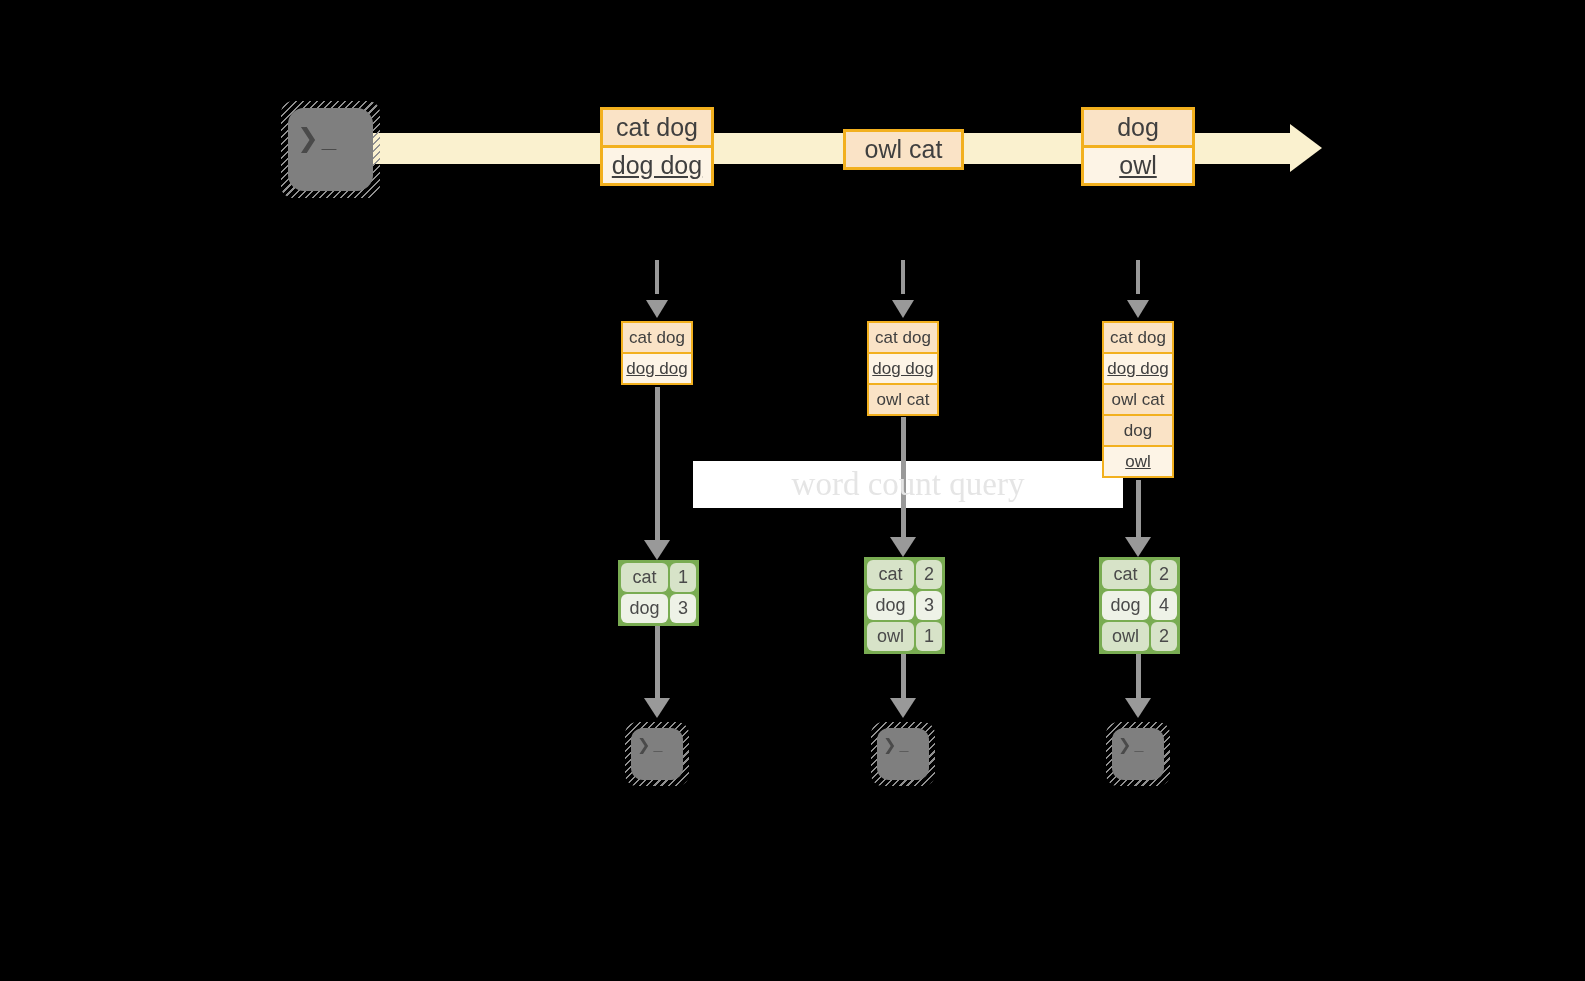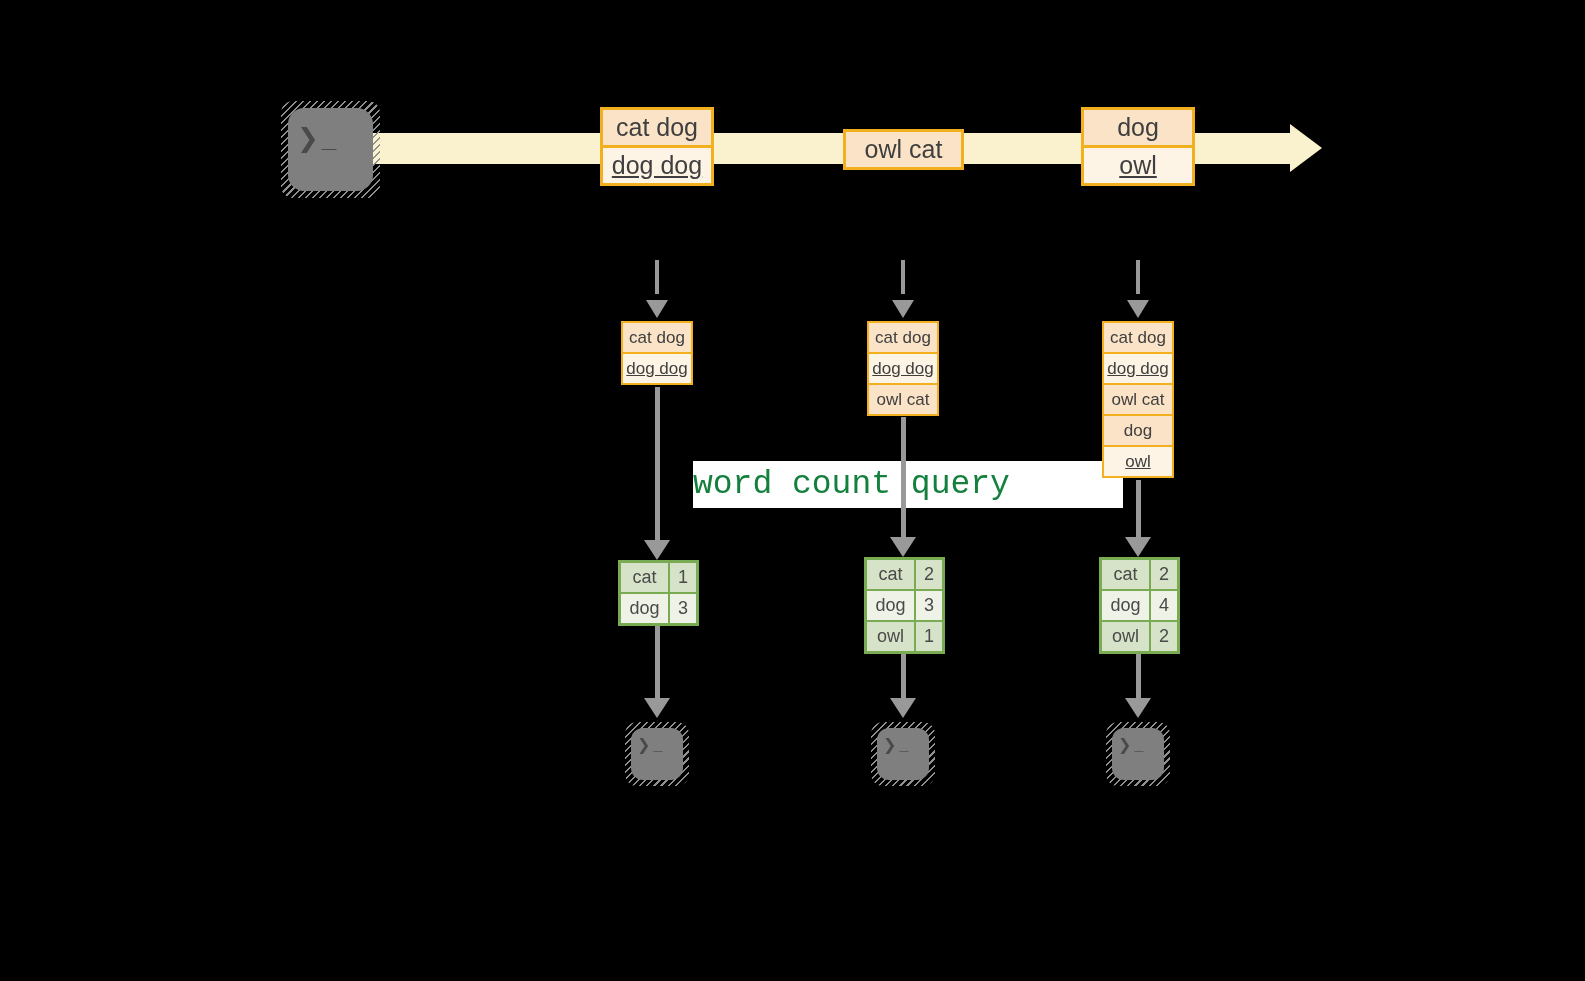--- a/index.html
+++ b/index.html
@@ -80,38 +80,38 @@
   .v-arrow.dashed .gap{height:6px;}
   .v-arrow.dashed .head{
     border-left:11px solid transparent;
     border-right:11px solid transparent;
     border-top:18px solid var(--arrow-gray);
   }
 
   
   .query-bg{background:#ffffff;z-index:2;}
   .query-text{
-    z-index:5;
-    font-size:33px;color:#15803d;
-    font-family:Liberation Mono, monospace;
+    z-index:5;text-align:center;
+    font-size:33px;color:#e5e5e5;
+    font-family:Liberation Serif, serif;
   }
 
   
   .gtable{
     z-index:4;
     background:var(--green-border);
     border:2px solid var(--green-border);
     display:grid;
     grid-template-columns:47px 26px;
     gap:2px;padding:1px;
   }
   .gcell{
     height:29px;
     display:flex;align-items:center;justify-content:center;
-    font-size:18px;color:#4a4a4a;
+    font-size:18px;color:#4a4a4a;border-radius:6px;
   }
   .gdark{background:var(--green-cell-dark);}
   .glight{background:var(--green-cell-light);}
 </style>
 </head>
 <body>
 
 <div class="abs terminal" style="left:281px;top:101px;width:99px;height:97px;">
   <div class="screen"></div>
   <span class="prompt" style="left:16px;top:22px;font-size:26px;">❯_</span>

